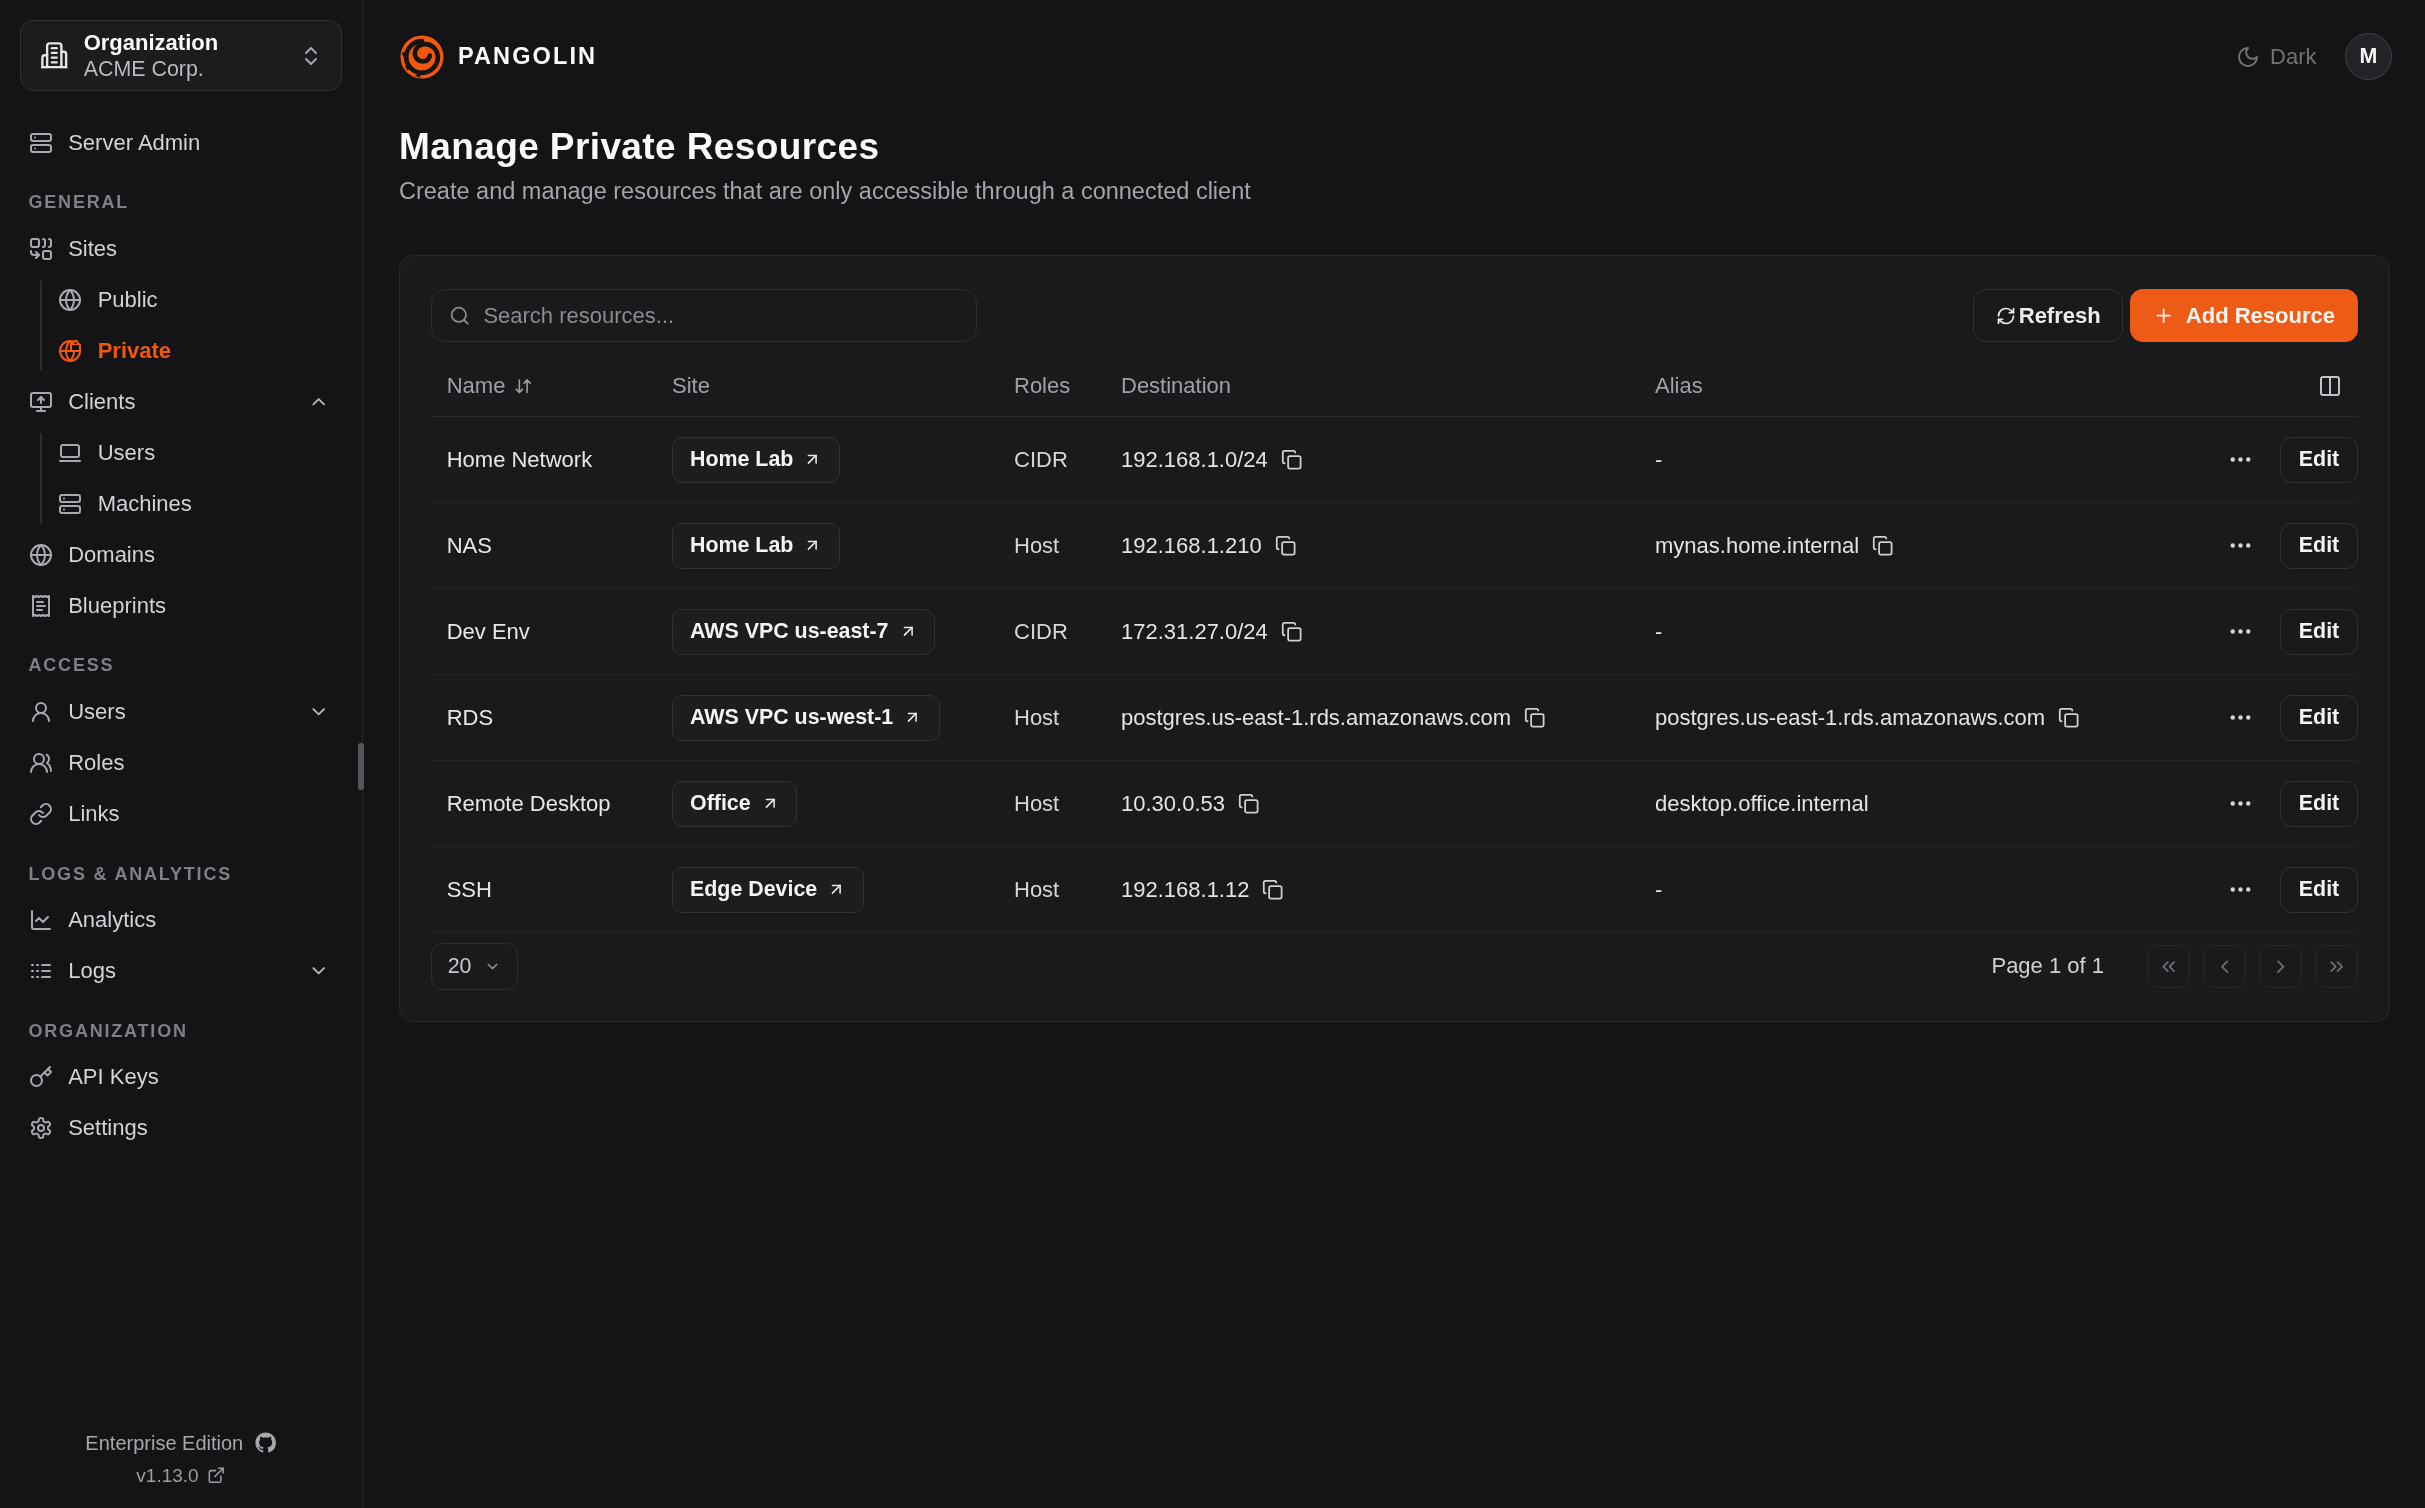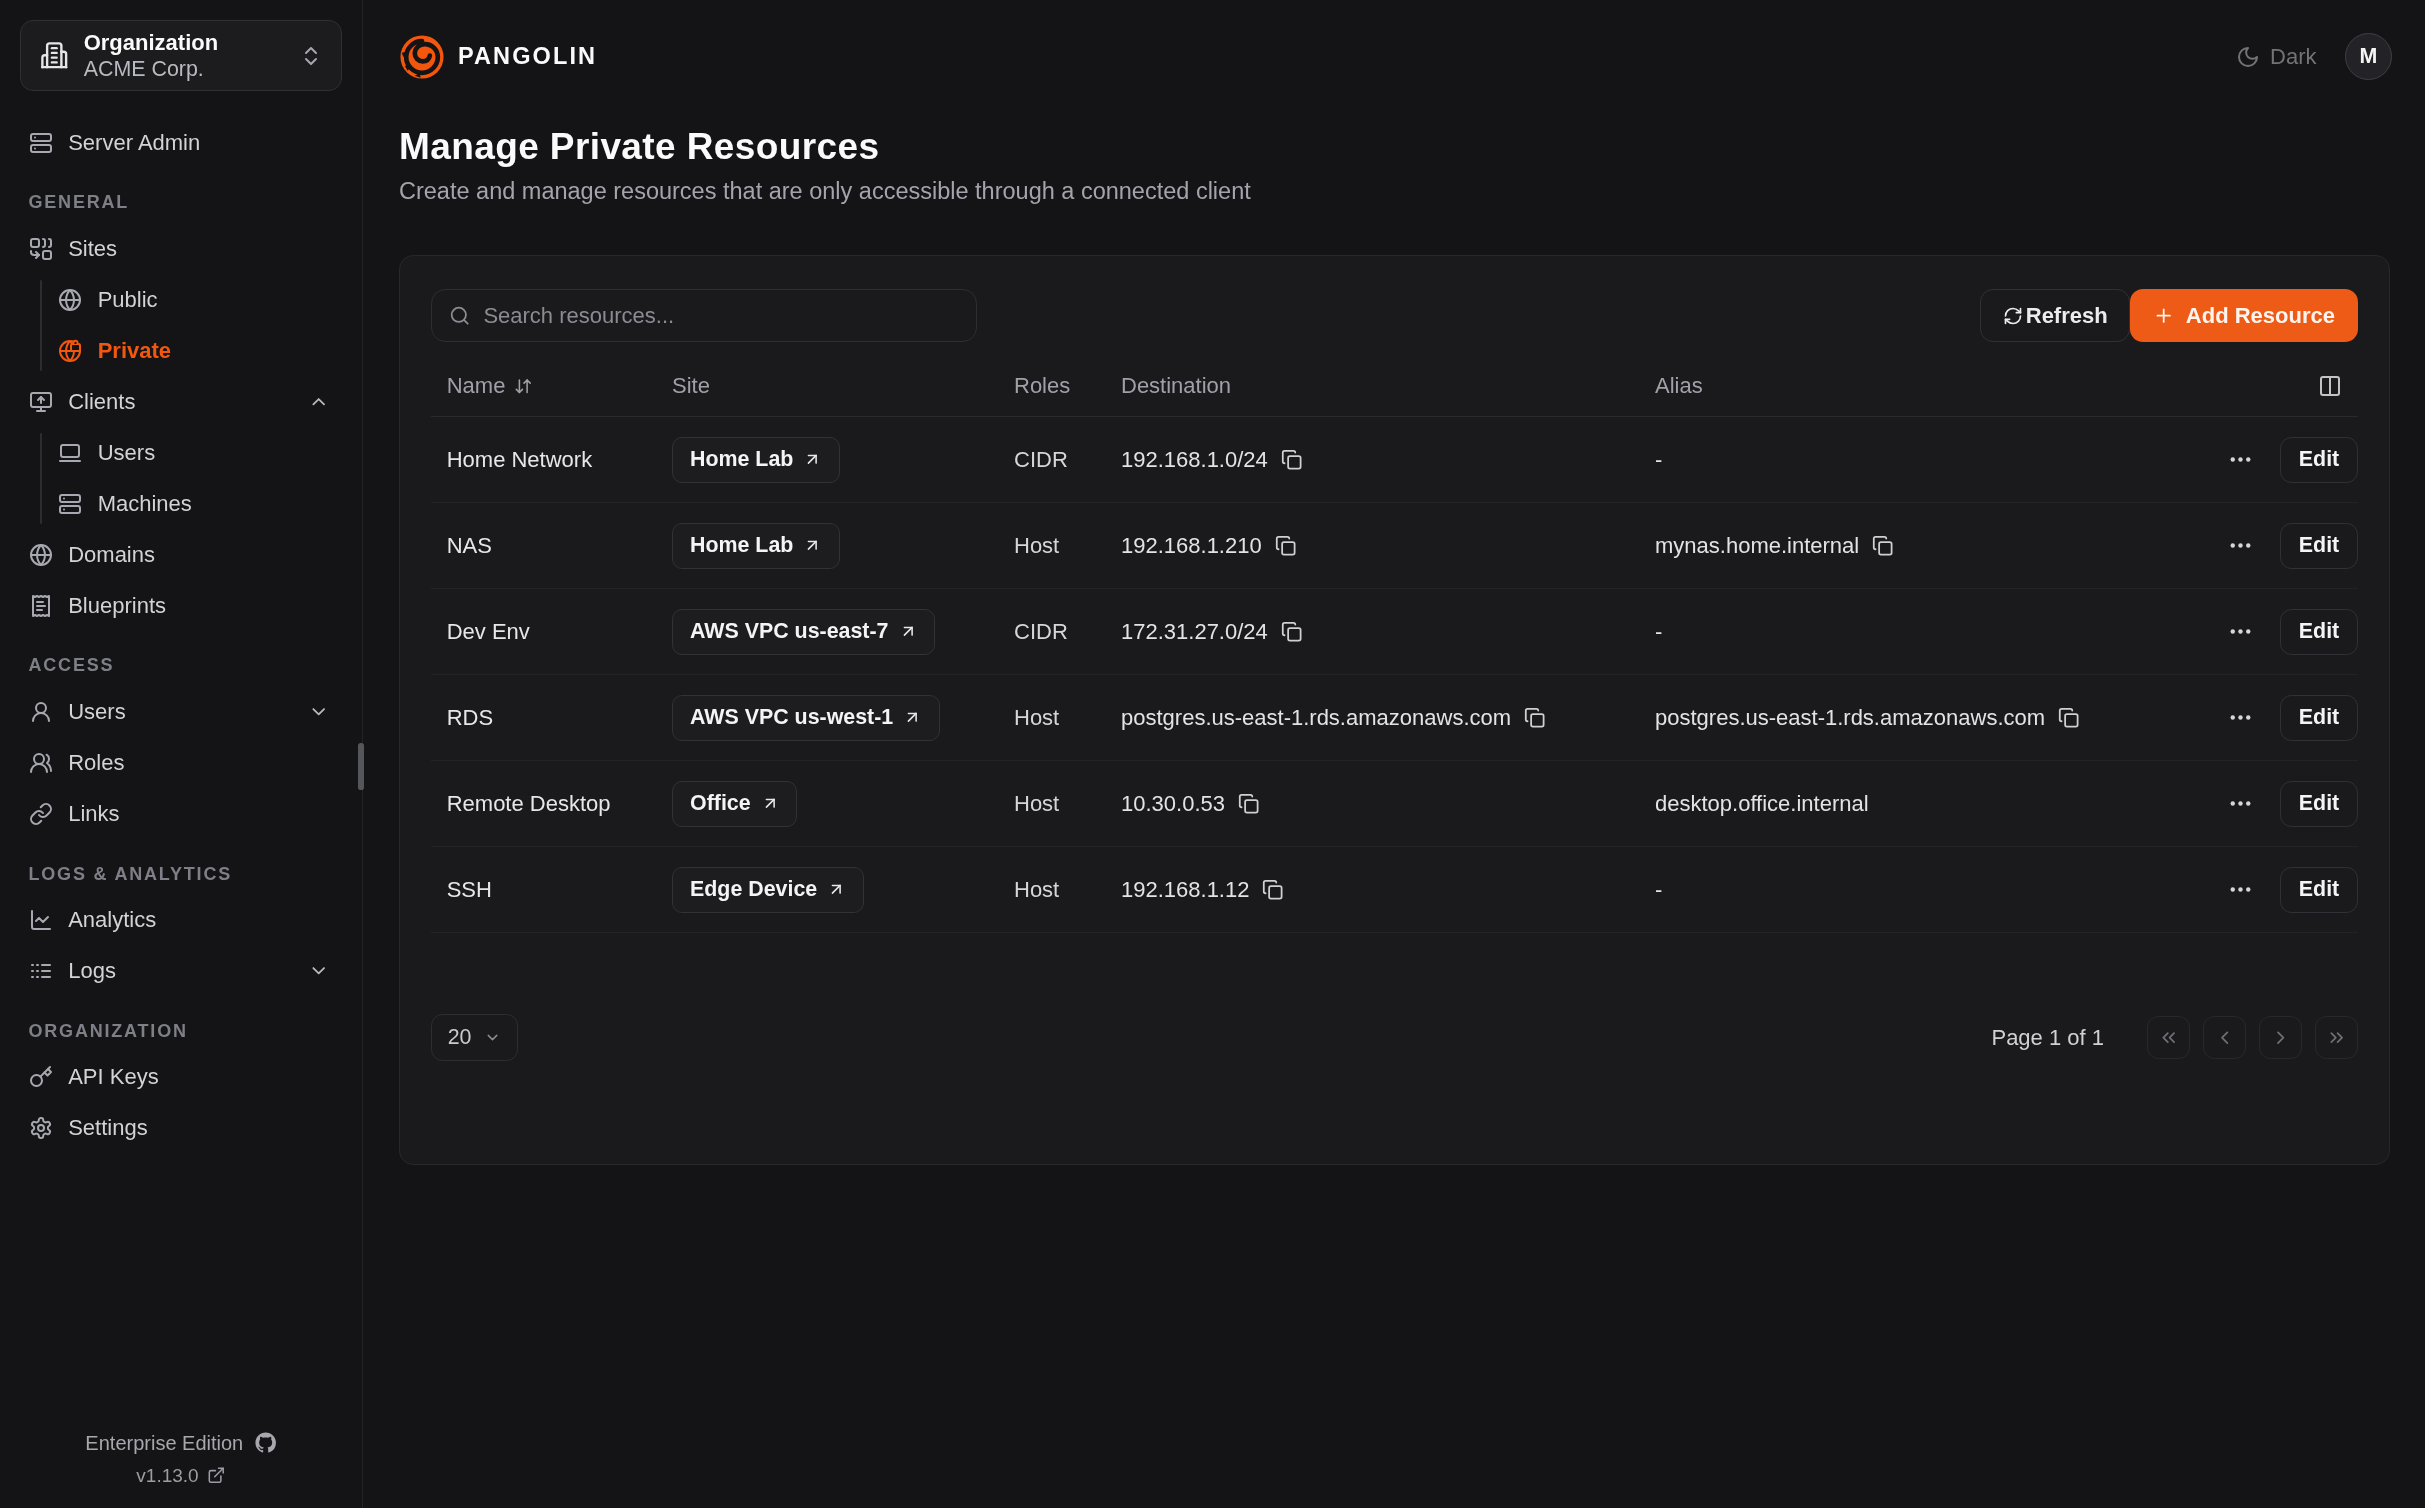--- a/index.html
+++ b/index.html
@@ -45,30 +45,30 @@
   .top-right { display:flex; align-items:center; gap:28.5px; }
   .theme-toggle { display:flex; align-items:center; gap:10px; font-size:22px; color:#737373; cursor:pointer; }
   .moon { width:24px; height:24px; }
   .avatar { width:47px; height:47px; border-radius:50%; background:#232327; border:1.4px solid #3f3f46; display:flex; align-items:center; justify-content:center; font-size:21.4px; font-weight:700; color:#f4f4f5; cursor:pointer; }
 
   .page-head { padding:46px 34px 0 36px; }
   .page-title { font-size:37px; font-weight:800; color:#fafafa; letter-spacing:0.4px; }
   .page-sub { margin-top:10px; font-size:23.5px; color:#a4a4ad; }
 
   
-  .card { margin:50px 34px 0 36px; width:1991px; height:910px; background:#1a1a1d; border:1.4px solid #28282c; border-radius:14.2px; padding:33px 31px 21.4px 31px; display:flex; flex-direction:column; }
+  .card { margin:50px 34px 0 36px; width:1991px; height:767px; background:#1a1a1d; border:1.4px solid #28282c; border-radius:14.2px; padding:33px 31px 21.4px 31px; display:flex; flex-direction:column; }
   .toolbar { display:flex; align-items:center; }
   .search { width:546px; height:53px; border:1.4px solid #2d2d32; border-radius:14.2px; display:flex; align-items:center; gap:13px; padding:0 17px; background:transparent; }
   .search-ic { width:21.4px; height:21.4px; color:#8b8b93; }
   .search input { flex:1; background:transparent; border:none; outline:none; color:#e4e4e7; font-size:22px; font-family:inherit; }
   .search input::placeholder { color:#8b8b93; }
   .toolbar-spacer { flex:1; }
   .btn-refresh { height:53px; padding:0 21.4px; display:flex; align-items:center; gap:3px; background:transparent; border:1.4px solid #303036; border-radius:13px; color:#ececf0; font-size:22px; font-weight:700; font-family:inherit; cursor:pointer; }
   .btn-refresh .icon { width:20px; height:20px; }
-  .btn-add { height:53px; margin-left:0; padding:12px 23px; display:flex; align-items:center; gap:11.4px; background:var(--accent,#ED5B16); border:none; border-radius:13px; color:#FFF5EE; font-size:22px; font-weight:700; font-family:inherit; cursor:pointer; }
+  .btn-add { height:53px; margin-left:7px; padding:12px 23px; display:flex; align-items:center; gap:11.4px; background:var(--accent,#ED5B16); border:none; border-radius:13px; color:#FFF5EE; font-size:22px; font-weight:700; font-family:inherit; cursor:pointer; }
   .btn-add .icon { width:21.4px; height:21.4px; }
 
   .thead { position:relative; margin-top:14.2px; height:61px; display:grid; grid-template-columns:228px 342px 107px 534px 499px 1fr; align-items:center; color:#a0a0a8; font-size:22px; border-bottom:1.4px solid #2a2a2e; }
   .th { display:flex; align-items:center; gap:8.5px; padding-left:13px; }
   .th-name { padding-left:15.7px; }
   .sort-ic { width:18.5px; height:18.5px; color:#a0a0a8; cursor:pointer; }
   .cols-btn { position:absolute; right:15.7px; width:24px; height:24px; color:#c2c2c9; cursor:pointer; background:none; border:none; }
 
   .trow { height:86px; display:grid; grid-template-columns:228px 342px 107px 534px 499px 1fr; align-items:center; border-bottom:1.4px solid #232327; font-size:22px; }
   .td { padding-left:13px; display:flex; align-items:center; min-width:0; }

